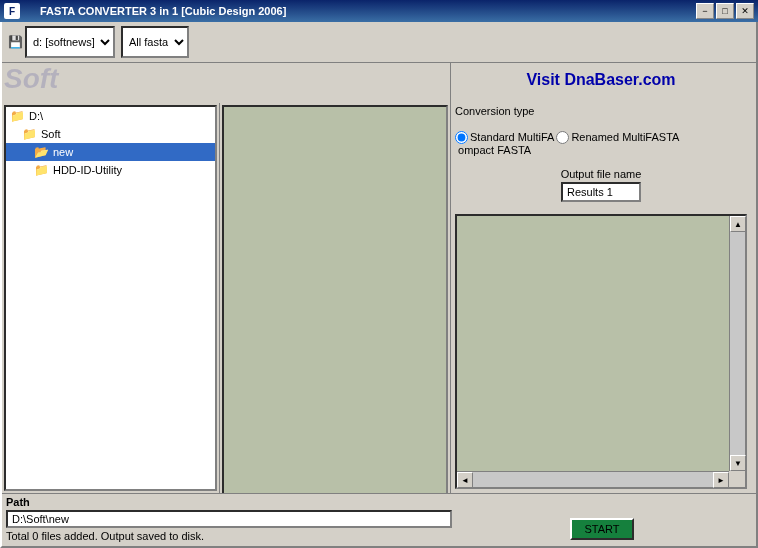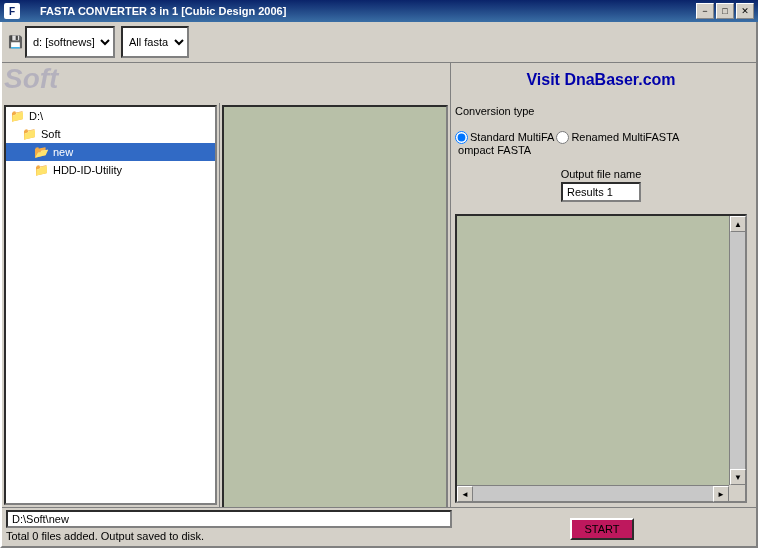--- a/index.html
+++ b/index.html
@@ -303,21 +303,21 @@
       font-size: 11px;
       padding: 1px 4px;
     }
 
     .status-bar {
       font-size: 11px;
       color: #000;
       padding: 2px 0;
     }
     .start-btn {
-      background: #be185d;
+      background: #15803d;
       border: 2px outset #d4d0c8;
       border-top-color: #fff;
       border-left-color: #fff;
       border-bottom-color: #808080;
       border-right-color: #808080;
       padding: 3px 12px;
       font-size: 11px;
       cursor: pointer;
       font-family: 'Tahoma', 'Arial', sans-serif;
     }
@@ -485,20 +485,23 @@
           </div>
           <div class="scroll-corner"></div>
         </div>
 
       </div>
     </div>
 
     <div class="bottom-panel">
       <div class="bottom-row">
         <div class="left-bottom">
+          <div class="path-section">
+            <span class="path-label">Path</span>
+          </div>
           <input class="path-input" type="text" value="D:\Soft\new" style="">
           <div class="status-bar">Total 0 files added. Output saved to disk.</div>
         </div>
         <div class="right-bottom">
           <button class="start-btn">START</button>
         </div>
       </div>
     </div>
 
   </div>

